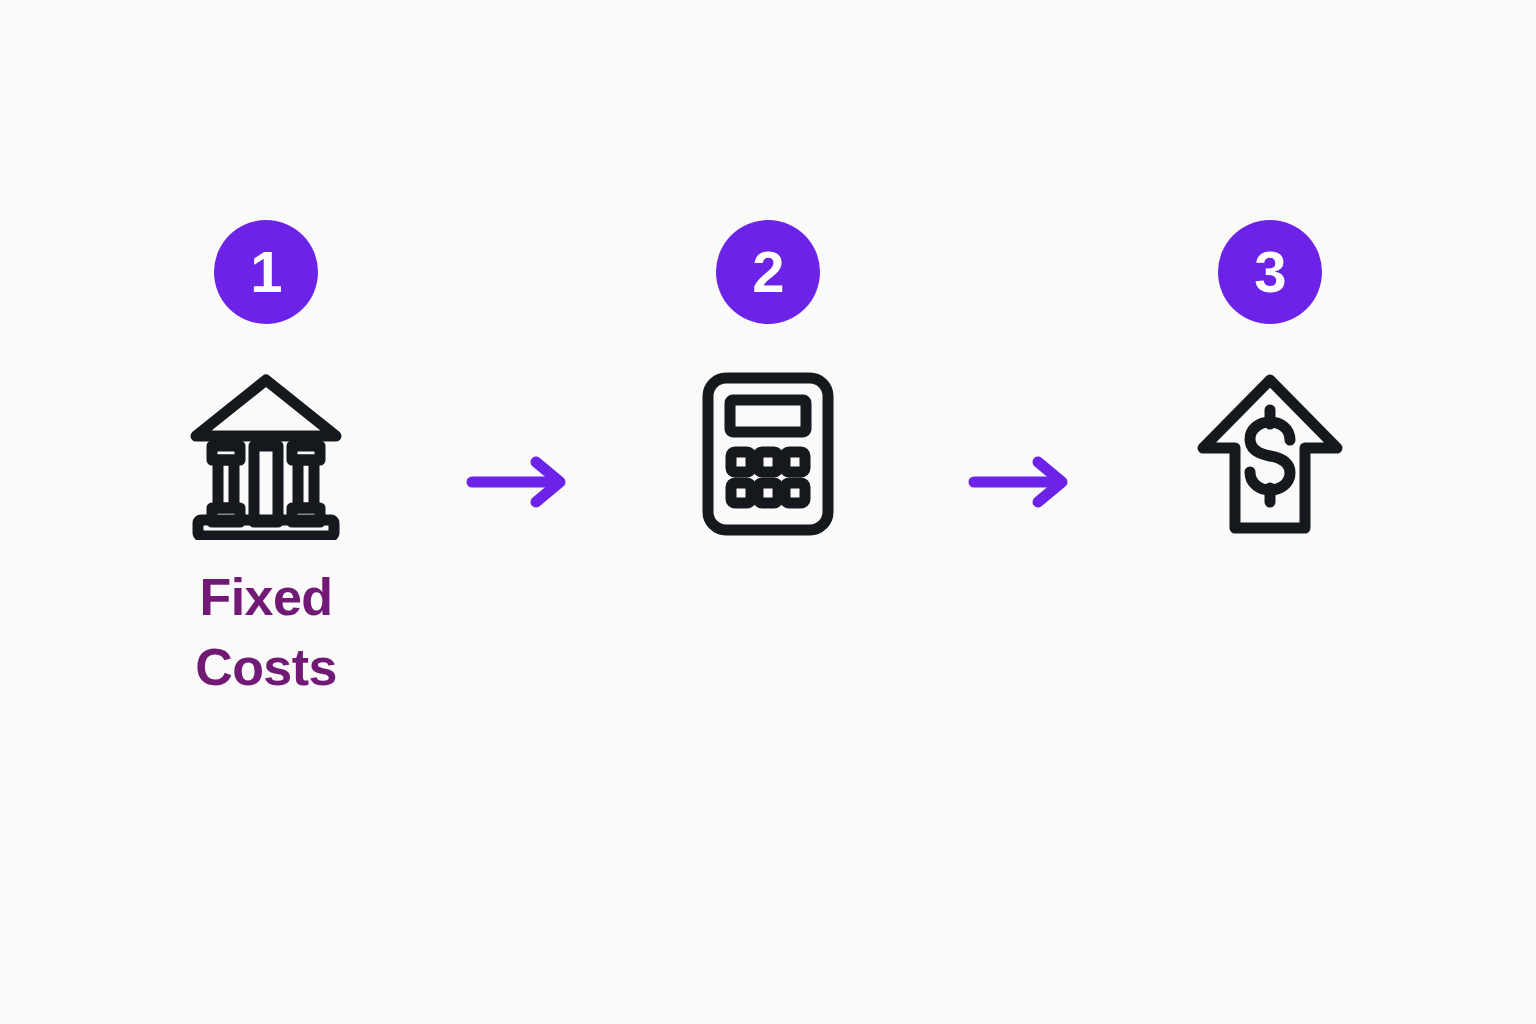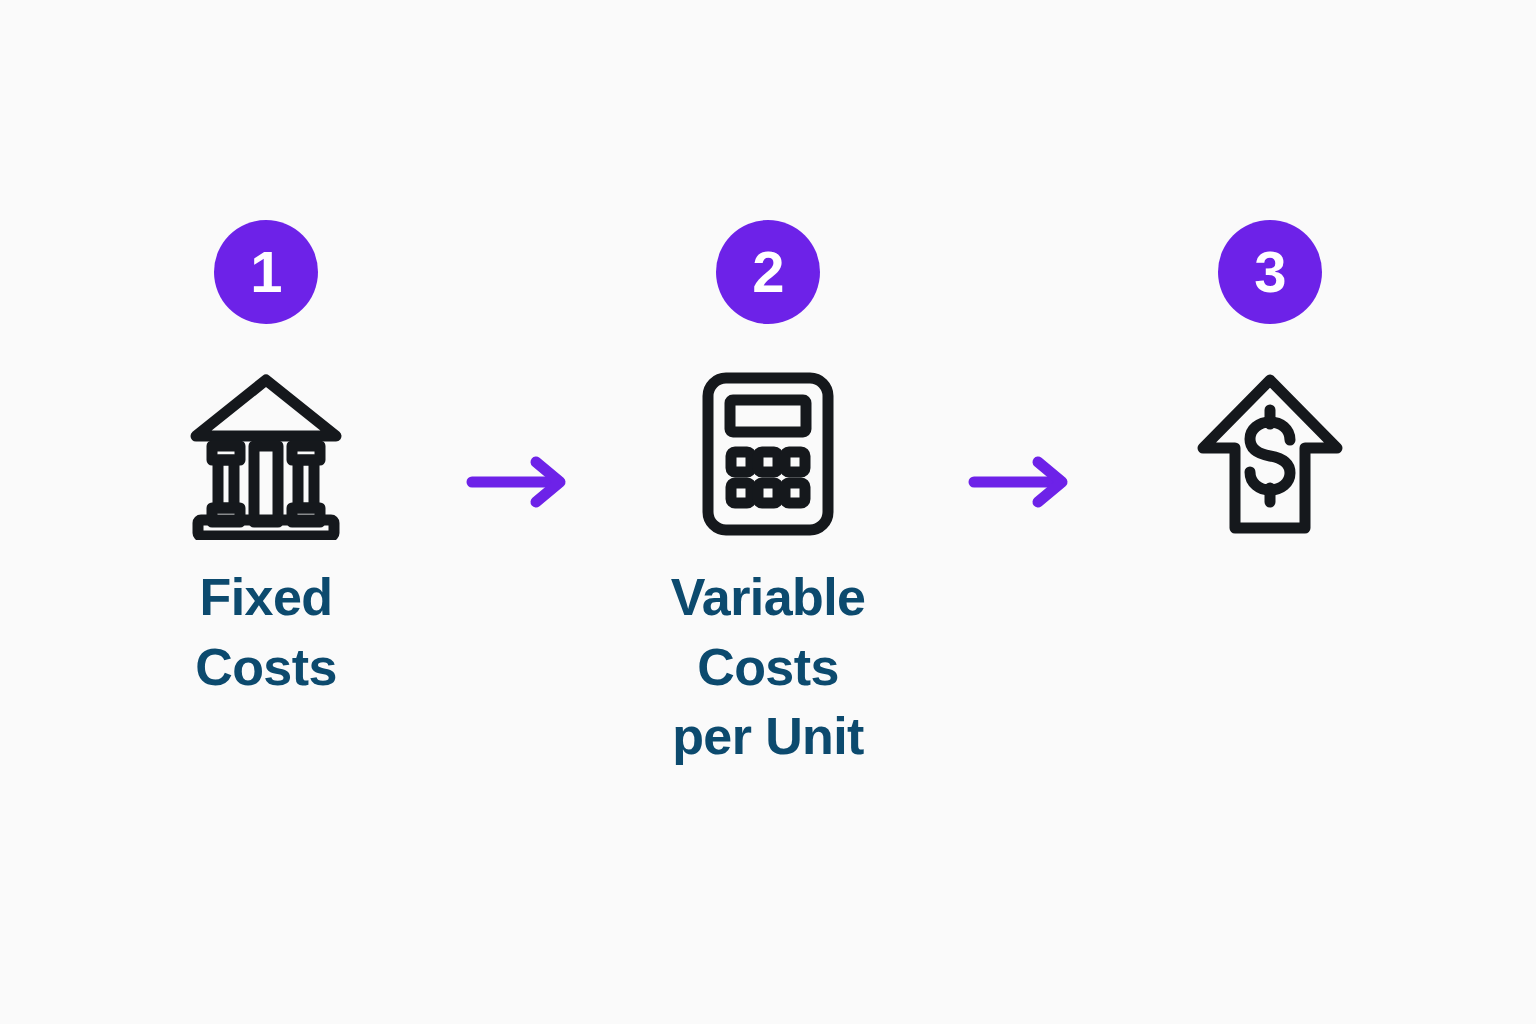--- a/index.html
+++ b/index.html
@@ -70,21 +70,21 @@
     justify-content: center;
   }
   .icon-wrap svg {
     display: block;
   }
 
   
   .step-label {
     margin-top: 22px;
     text-align: center;
-    color: #0c4a6e;
+    color: #701a75;
     font-family: "Liberation Sans", sans-serif;
     font-size: 52px;
     font-weight: bold;
     line-height: 1.34;
     letter-spacing: -0.6px;
     white-space: pre-line;
   }
 
   
   .connector {
@@ -160,22 +160,20 @@
           <rect x="33" y="84" width="20" height="20" rx="4"></rect>
           <rect x="60" y="84" width="20" height="20" rx="4"></rect>
           <rect x="87" y="84" width="20" height="20" rx="4"></rect>
 
           <rect x="33" y="115" width="20" height="20" rx="4"></rect>
           <rect x="60" y="115" width="20" height="20" rx="4"></rect>
           <rect x="87" y="115" width="20" height="20" rx="4"></rect>
         </svg>
       </div>
 
-      <div class="step-label">Variable Costs
-per Unit</div>
     </div>
 
     <div class="connector">
       <span>
         <svg width="106" height="56" viewBox="0 0 106 56" fill="none" stroke="#6d22e8" stroke-width="11" stroke-linecap="round" stroke-linejoin="round">
           <line x1="8" y1="28" x2="88" y2="28"></line>
           <polyline points="72,8 96,28 72,48"></polyline>
         </svg>
       </span>
     </div>

